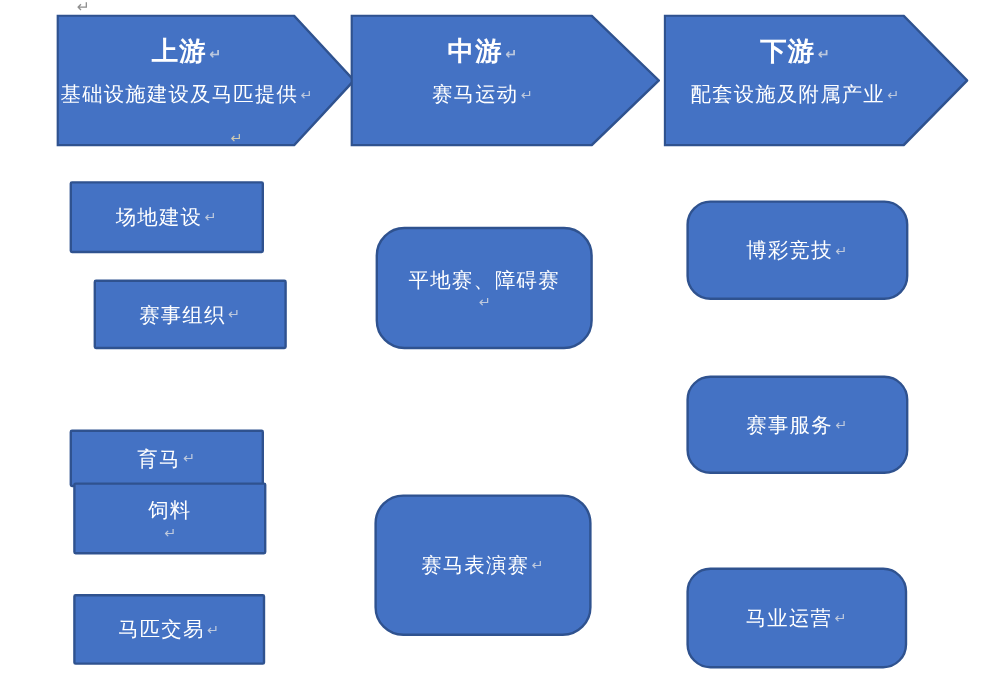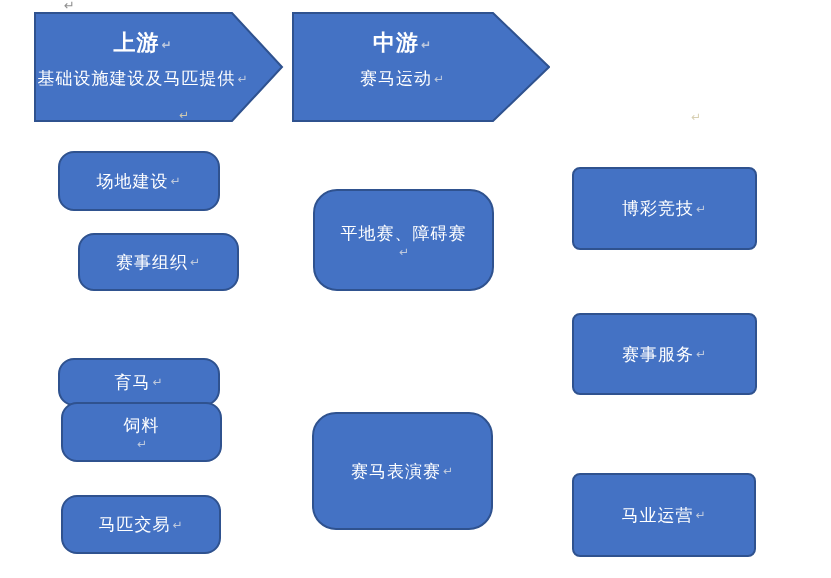--- a/index.html
+++ b/index.html
@@ -12,35 +12,35 @@
   .stage { position:absolute; top:12px; height:110px; }
   .stage svg { position:absolute; left:0; top:0; display:block; }
   .stage polygon { fill:var(--shape-fill); stroke:var(--shape-border); stroke-width:2; }
   .stage-text {
     position:absolute; top:0; left:0; height:100%; box-sizing:border-box;
     display:flex; flex-direction:column; align-items:center; padding-top:17px;
     color:var(--shape-text); text-align:center;
   }
   .stage-title { font-size:22px; font-weight:bold; line-height:28px; letter-spacing:1px; }
   .stage-subtitle { font-size:17px; line-height:22px; margin-top:9px; letter-spacing:1px; }
-  #stage-upstream   { left:34px;  width:250px; }
+  #stage-upstream   { left:47px;  width:250px; }
   #stage-midstream  { left:292px; width:258px; }
   #stage-downstream { left:553px; width:254px; }
   #stage-upstream   .stage-text { width:218px; }
   #stage-midstream  .stage-text { width:221px; }
   #stage-downstream .stage-text { width:220px; }
   
   .pbox {
     position:absolute; box-sizing:border-box;
     background:var(--shape-fill); border:2px solid var(--shape-border);
     color:var(--shape-text); display:flex; align-items:center; justify-content:center;
     font-size:17px; letter-spacing:1px; text-align:center;
   }
-  .r-sm { border-radius:16px; }
-  .r-md { border-radius:8px; }
+  .r-sm { border-radius:2px; }
+  .r-md { border-radius:20px; }
   .r-lg { border-radius:24px; }
   
   #box-up-0 { left:58px; top:151px; width:162px; height:60px; }
   #box-up-1 { left:78px; top:233px; width:161px; height:58px; }
   #box-up-2 { left:58px; top:318px; width:162px; height:48px;margin-top:40px; }
   #box-up-3 { left:61px; top:402px; width:161px; height:60px;flex-direction:column; }
   #box-up-4 { left:61px; top:495px; width:160px; height:59px; }
   
   #box-mid-0 { left:313px; top:189px; width:181px; height:102px;flex-direction:column; }
   #box-mid-1 { left:312px; top:412px; width:181px; height:118px; }
@@ -78,20 +78,30 @@
     <svg width="258" height="110" viewBox="0 0 258 110">
       <polygon points="1,1 201,1 257,55 201,109 1,109"></polygon>
     </svg>
     <div class="stage-text">
       <div class="stage-title"><span>中游</span><span class="rm">↵</span></div>
       <div class="stage-subtitle"><span>赛马运动</span><span class="rm">↵</span></div>
     </div>
     <span class="rm-inarrow" id="rm-arrow-mid">↵</span>
   </div>
 
+  <div class="stage" id="stage-downstream">
+    <svg width="254" height="110" viewBox="0 0 254 110">
+      <polygon points="1,1 200,1 253,55 200,109 1,109"></polygon>
+    </svg>
+    <div class="stage-text">
+      <div class="stage-title"><span>下游</span><span class="rm">↵</span></div>
+      <div class="stage-subtitle"><span>配套设施及附属产业</span><span class="rm">↵</span></div>
+    </div>
+
+  </div>
 
   <div class="pbox r-sm" id="box-up-0">
       <span>场地建设</span>
       <span class="rm">↵</span>
     </div>
   <div class="pbox r-sm" id="box-up-1">
       <span>赛事组织</span>
       <span class="rm">↵</span>
     </div>
   <div class="pbox r-sm" id="box-up-2">

